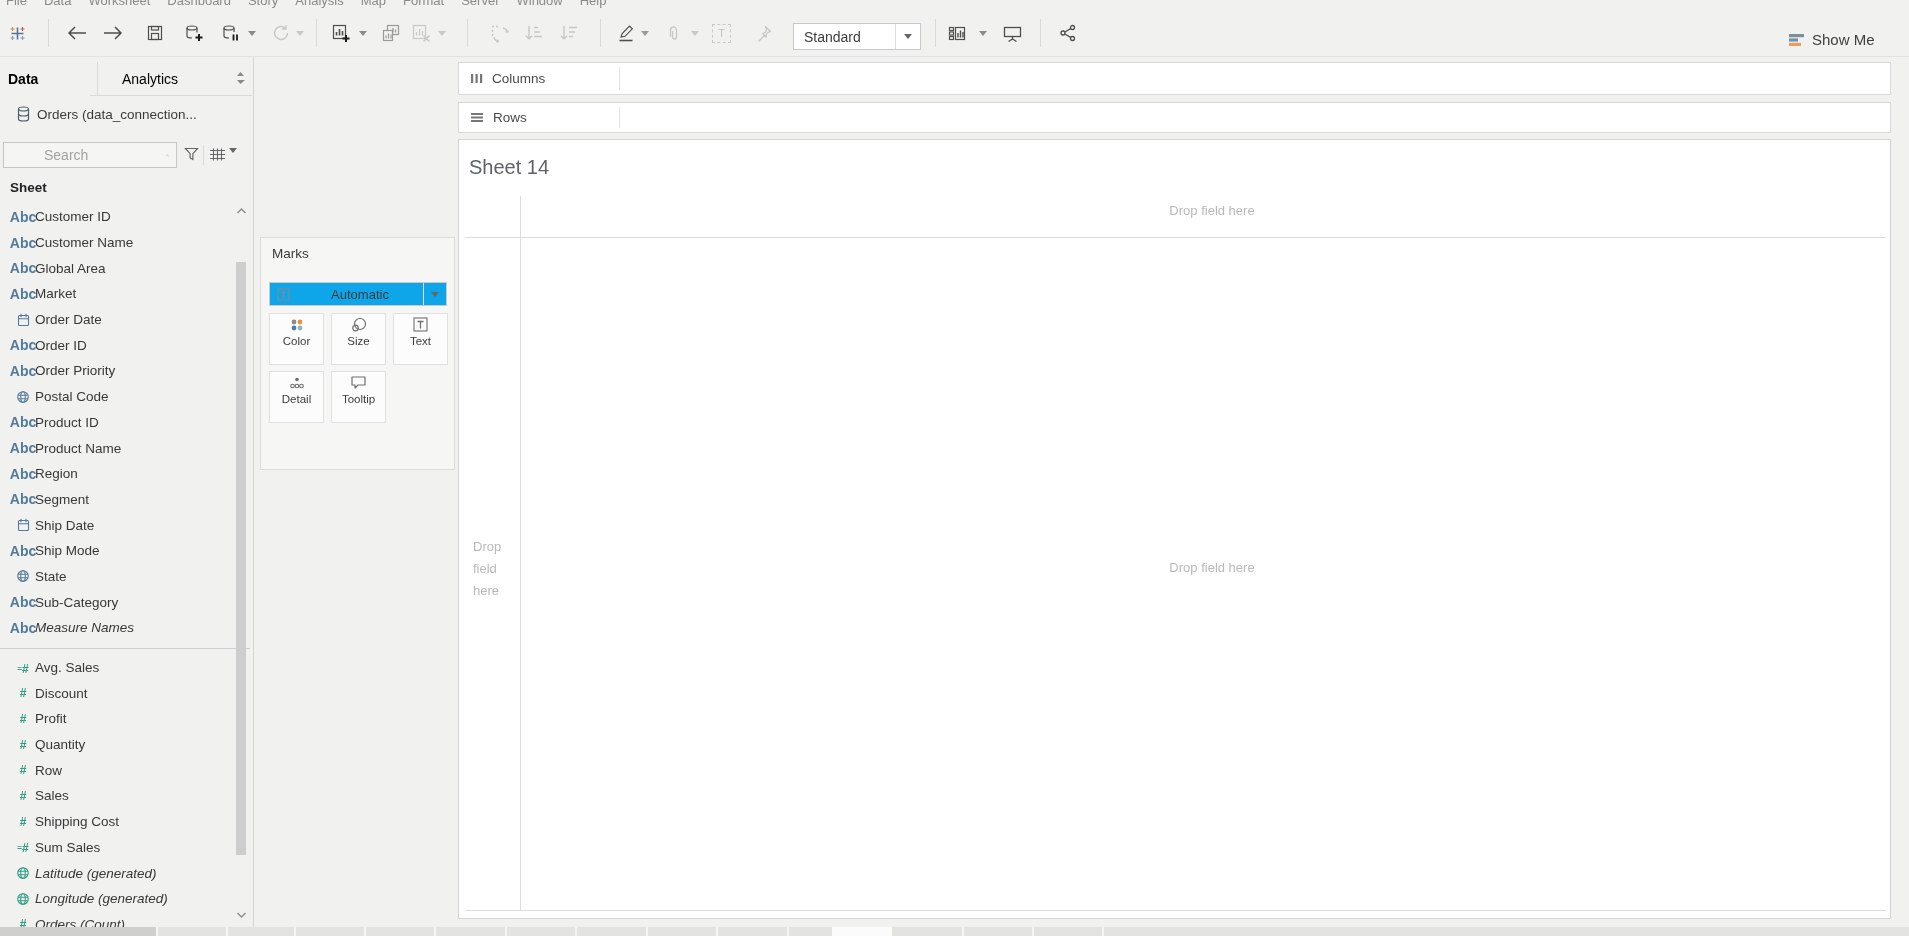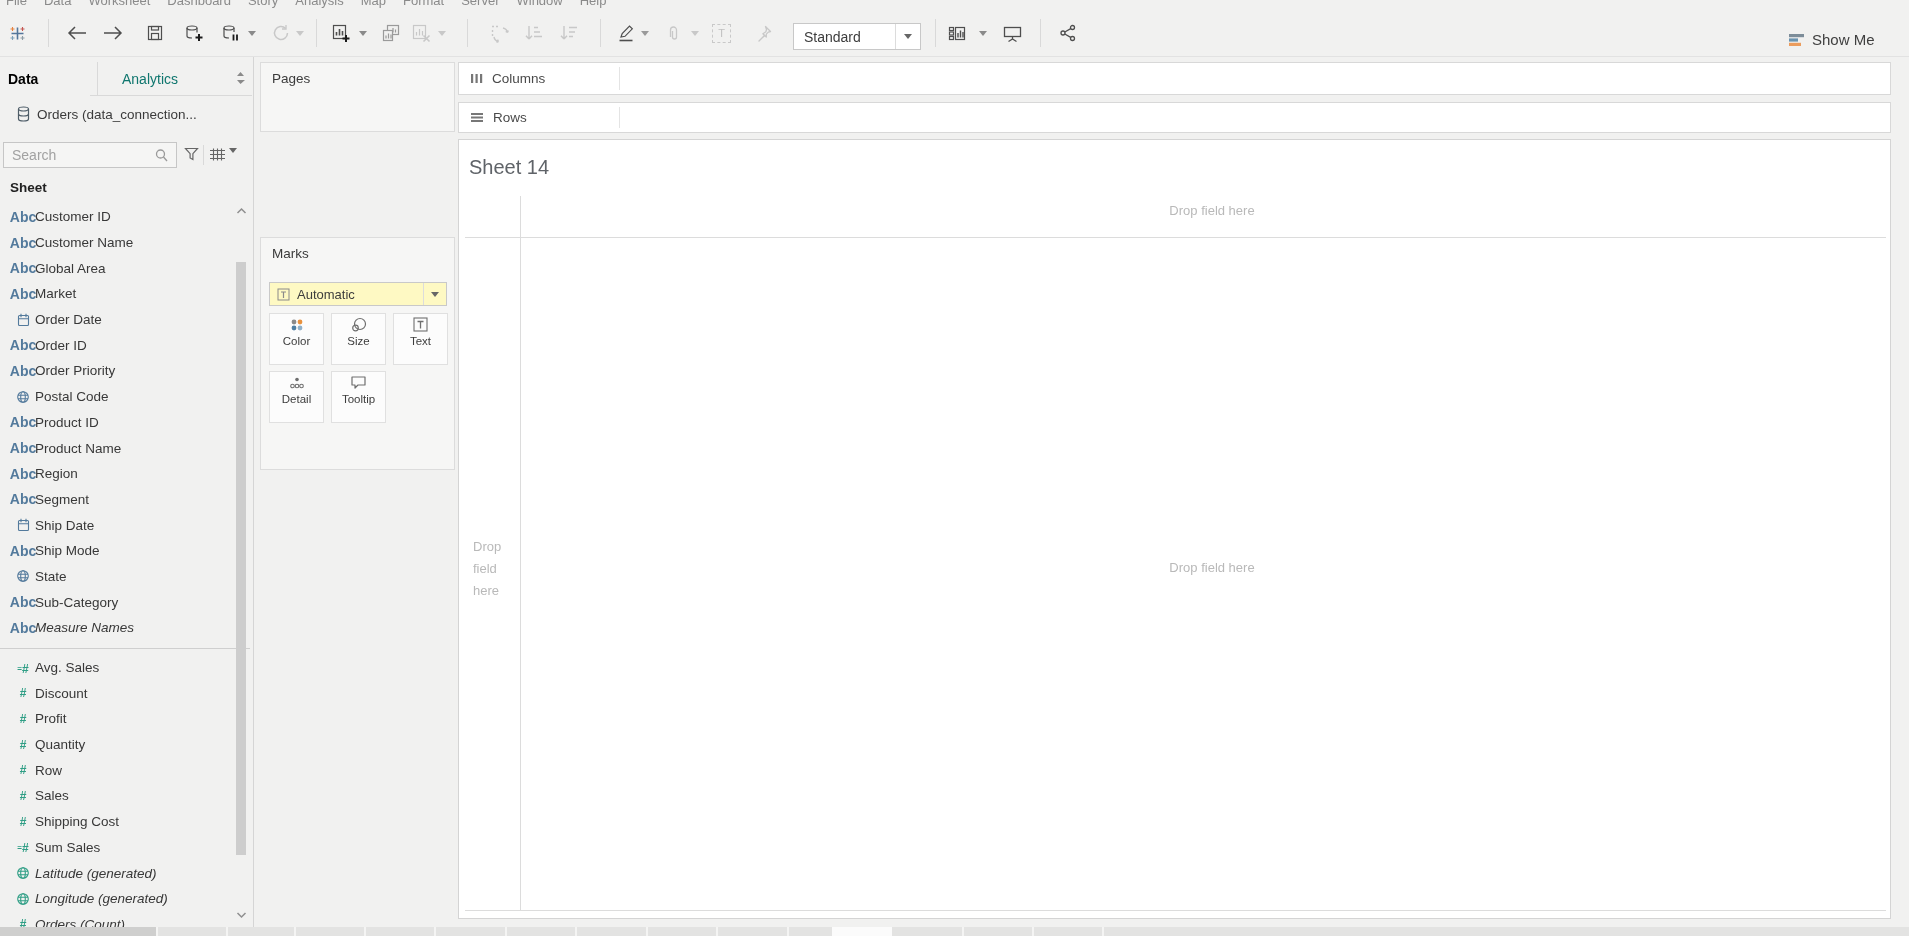--- a/index.html
+++ b/index.html
@@ -26,28 +26,28 @@
   .fitbox{position:absolute;left:793px;top:13px;width:126px;height:25px;background:#fff;border:1px solid #c8c8c8;display:flex;align-items:center;}
   .fitbox .fitlabel{flex:1;padding-left:10px;font-size:14px;color:#3d3d3d;}
   .fitbox .fitcaret{width:24px;height:100%;border-left:1px solid #dcdcdc;display:flex;align-items:center;justify-content:center;color:#666;}
   #showme{position:absolute;left:1788px;top:17px;height:24px;display:flex;align-items:center;cursor:pointer;}
   #showme .lbl{font-size:15px;color:#3f3f3f;margin-left:7px;}
   
   #datapane{left:0;top:57px;width:253px;height:870px;background:#f1f1f0;border-right:1px solid #d5d5d5;}
   #ptabs{position:absolute;left:0;top:5px;width:252px;height:33px;}
   #ptabs .tab{position:absolute;top:0;height:33px;display:flex;align-items:center;font-size:14px;}
   #tab-data{left:0;width:89px;padding-left:8px;font-weight:bold;color:#000;background:#f1f1f0;border-right:1px solid #d9d9d9;}
-  #tab-analytics{left:90px;width:120px;justify-content:center;color:#0f766e;border-bottom:1px solid #d9d9d9;}
+  #tab-analytics{left:90px;width:120px;justify-content:center;color:#000000;border-bottom:1px solid #d9d9d9;}
   #ptabs .tabfill{position:absolute;left:210px;top:0;width:42px;height:33px;border-bottom:1px solid #d9d9d9;}
   #sorticon{position:absolute;left:236px;top:9px;color:#8a8a8a;}
   #connrow{position:absolute;left:0;top:45px;width:252px;height:24px;display:flex;align-items:center;}
   #connrow svg{margin-left:17px;}
   #connrow .txt{margin-left:7px;font-size:13.5px;color:#3b3b3b;white-space:nowrap;overflow:hidden;}
   #searchrow{position:absolute;left:0;top:85px;width:252px;height:26px;}
-  #searchbox{position:absolute;left:3px;top:0;width:174px;height:26px;border:1px solid #c6c6c6;background:#f5f5f4;box-sizing:border-box;display:flex;align-items:center;}
+  #searchbox{position:absolute;left:3px;top:0;width:174px;height:26px;border:1px solid #c6c6c6;background:#f5f5f4;box-sizing:border-box;display:flex;align-items:center;padding-left:32px;}
   #searchbox input{border:none;outline:none;background:transparent;flex:1;font-size:14px;color:#555;padding-left:8px;font-family:inherit;width:120px;}
   #searchbox input::placeholder{color:#a2a2a2;}
   #filtericon{position:absolute;left:184px;top:4px;color:#666;}
   .vsep-s{position:absolute;left:203px;top:3px;width:1px;height:20px;background:#d9d9d9;}
   #gridicon{position:absolute;left:209px;top:5px;color:#666;}
   #gridcaret{position:absolute;left:229px;top:11px;color:#666;}
   #tablestitle{position:absolute;left:10px;top:123px;font-size:13.5px;font-weight:bold;color:#222;}
   #fields{position:absolute;left:0;top:147px;width:233px;}
   .frow{height:25.7px;display:flex;align-items:center;}
   .frow .ficon{width:20px;margin-left:13px;display:flex;align-items:center;justify-content:center;flex:none;}
@@ -63,21 +63,21 @@
   #dscroll{position:absolute;left:233px;top:150px;width:17px;height:712px;}
   #dscroll .chev{position:absolute;left:3px;color:#8f8f8f;}
   #dthumb{position:absolute;left:3px;top:55px;width:10px;height:593px;background:#cdcdcd;}
   
   #shelfcol{left:253px;top:57px;width:205px;height:870px;}
   .panelbox{position:absolute;left:7px;width:195px;background:#f6f6f5;border:1px solid #dcdcdc;box-sizing:border-box;}
   .panelbox .ptitle{font-size:13.5px;color:#3b3b3b;margin:8px 0 0 11px;}
   #pagesbox{top:5px;height:70px;}
   #filtersbox{top:83px;height:91px;}
   #marksbox{top:180px;height:233px;}
-  #markdrop{position:absolute;left:8px;top:44px;width:178px;height:24px;background:#fef9c3;border:1px solid #c9c9c9;box-sizing:border-box;display:flex;align-items:center;}
+  #markdrop{position:absolute;left:8px;top:44px;width:178px;height:24px;background:#0ea5e9;border:1px solid #c9c9c9;box-sizing:border-box;display:flex;align-items:center;text-align:center;}
   #markdrop .ticon{margin-left:7px;}
   #markdrop .mlabel{flex:1;margin-left:7px;font-size:13px;color:#3d3d3d;}
   #markdrop .dcaret{width:22px;height:100%;border-left:1px solid #dcdcdc;display:flex;align-items:center;justify-content:center;color:#666;}
   .markbtn{position:absolute;width:55px;height:52px;background:#fcfcfc;border:1px solid #e0e0e0;box-sizing:border-box;display:flex;flex-direction:column;align-items:center;justify-content:flex-end;padding-bottom:17px;}
   .markbtn .micon{flex:1;display:flex;align-items:center;justify-content:center;}
   .markbtn .mtext{font-size:11.5px;color:#3d3d3d;}
   
   #canvasarea{left:456px;top:57px;width:1451px;height:870px;}
   .shelf{position:absolute;left:2px;width:1433px;background:#fff;border:1px solid #d8d8d8;box-sizing:border-box;display:flex;align-items:center;}
   #colshelf{top:5px;height:33px;}
@@ -546,23 +546,20 @@
     <div id="dthumb"></div>
     <div class="chev" style="top:704px">
       <svg width="11" height="8" viewBox="0 0 11 8" fill="none" stroke="currentColor" stroke-width="1.5">
           <path d="M1.5 2l4 4 4-4"></path>
         </svg>
     </div>
   </div>
 </div>
 
 <div id="shelfcol" class="abs">
-  <div class="panelbox" id="pagesbox">
-    <div class="ptitle">Pages</div>
-  </div>
   <div class="panelbox" id="marksbox">
     <div class="ptitle">Marks</div>
     <div id="markdrop">
       <svg class="ticon" width="13" height="13" viewBox="0 0 13 13" fill="none" stroke="#8a8a8a">
           <rect x="1" y="1" width="11" height="11" stroke-width="1"></rect>
           <path d="M4 4h5M6.5 4v6" stroke-width="1.2"></path>
         </svg>
       <span class="mlabel">Automatic</span>
       <span class="dcaret">
           <span class="caret"></span>

